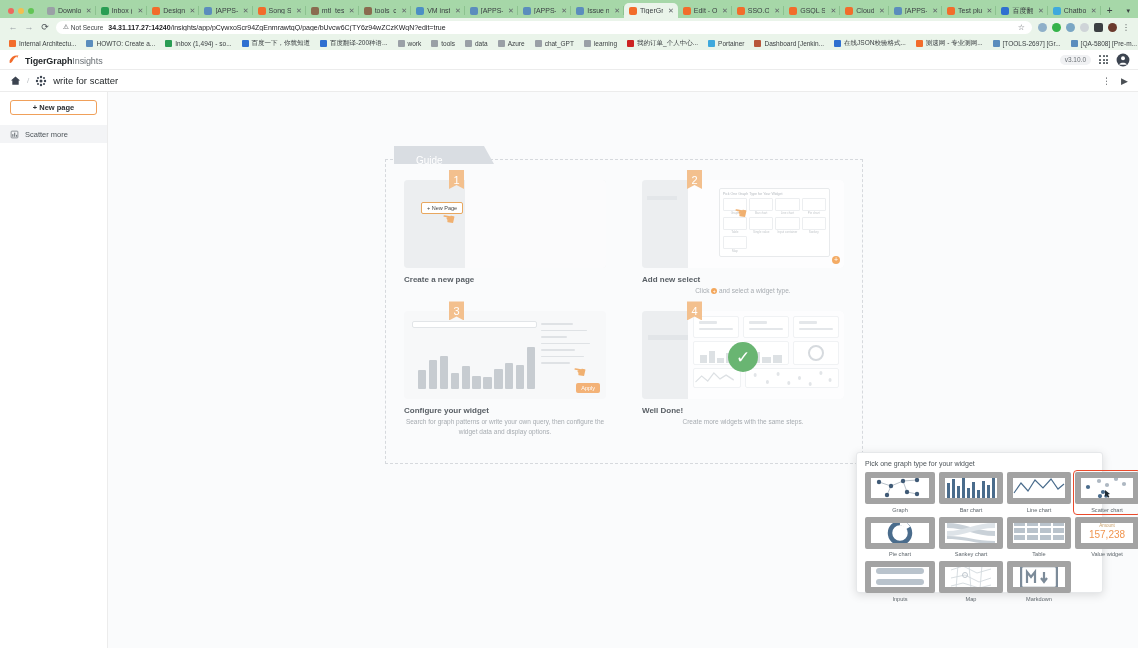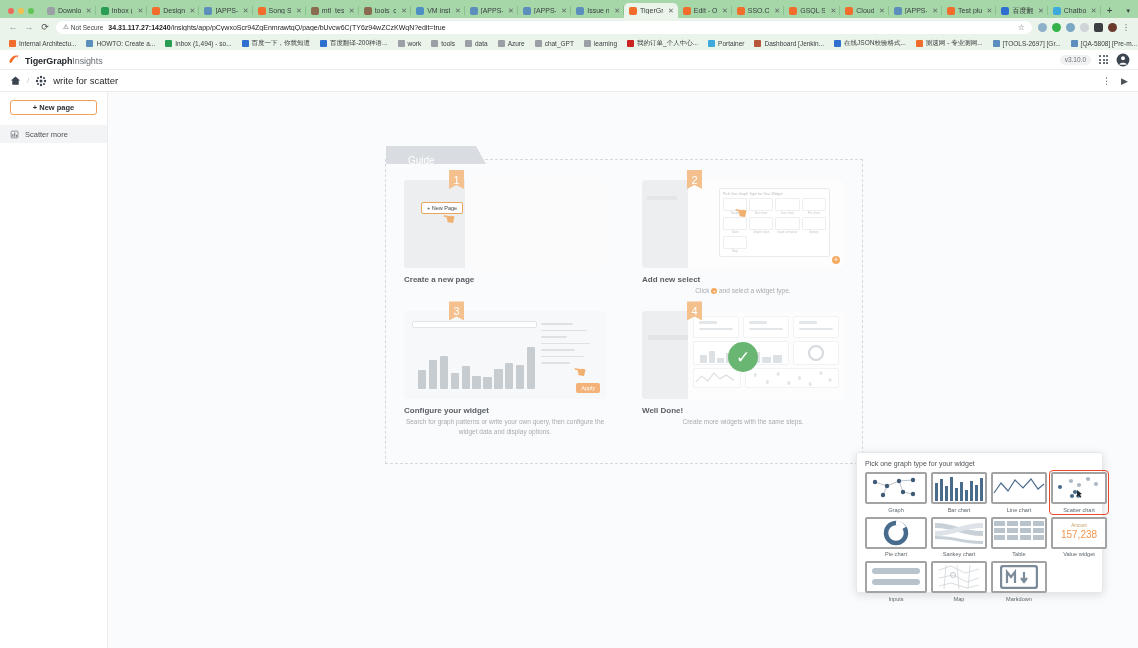--- a/index.html
+++ b/index.html
@@ -96,21 +96,21 @@
   .canvas {
     flex:1; background:#fafbfc; position:relative; overflow:hidden;
   }
 
   
   .guide-wrap {
     position:absolute; left:277px; top:67px; width:478px; height:305px;
     border:1px dashed #d6d9dd; background:#fafbfc;
   }
   .guide-tab {
-    position:absolute; left:0px; top:-14px; width:100px; height:29px;
+    position:absolute; left:8px; top:-14px; width:100px; height:29px;
     background:#d9dde2; color:#fff; font-size:10px; display:flex;
     align-items:center; padding-left:22px;
     clip-path: polygon(0 0, 90px 0, 100px 18px, 0 18px);
   }
   .guide-title {
     text-align:center; margin-top:20px; font-size:13px; color:#474c51;
   }
   .steps { display:grid; grid-template-columns:1fr 1fr; gap:0px; margin-top:14px; }
   .step { position:relative; padding:0 18px; }
   .step-num {
@@ -177,21 +177,21 @@
   
   .picker {
     position:absolute; left:748px; top:360px; width:247px; height:141px;
     background:#fff; border:1px solid #e6e8ea; border-radius:3px;
     box-shadow:0 2px 10px rgba(0,0,0,0.13); padding:7px 8px 4px;
   }
   .picker-title { font-size:7px; color:#4c5358; margin-bottom:5px; }
   .picker-grid { display:grid; grid-template-columns:repeat(4,1fr); gap:4px 4px; }
   .pcell { position:relative; }
   .pbox {
-    height:32px; border:2px solid #a3a3a3; border-radius:2px; background:#fff;
+    height:32px; border:6px solid #a3a3a3; border-radius:2px; background:#fff;
     display:flex; align-items:center; justify-content:center; overflow:hidden;
   }
   .plabel { text-align:center; font-size:5.6px; color:#5e666c; margin-top:2.5px; }
   .pcell.selected { outline:1.5px solid #ea4a2b; outline-offset:1px; border-radius:2px;}
 </style>
 </head>
 <body>
 
 <div class="browser">
 

